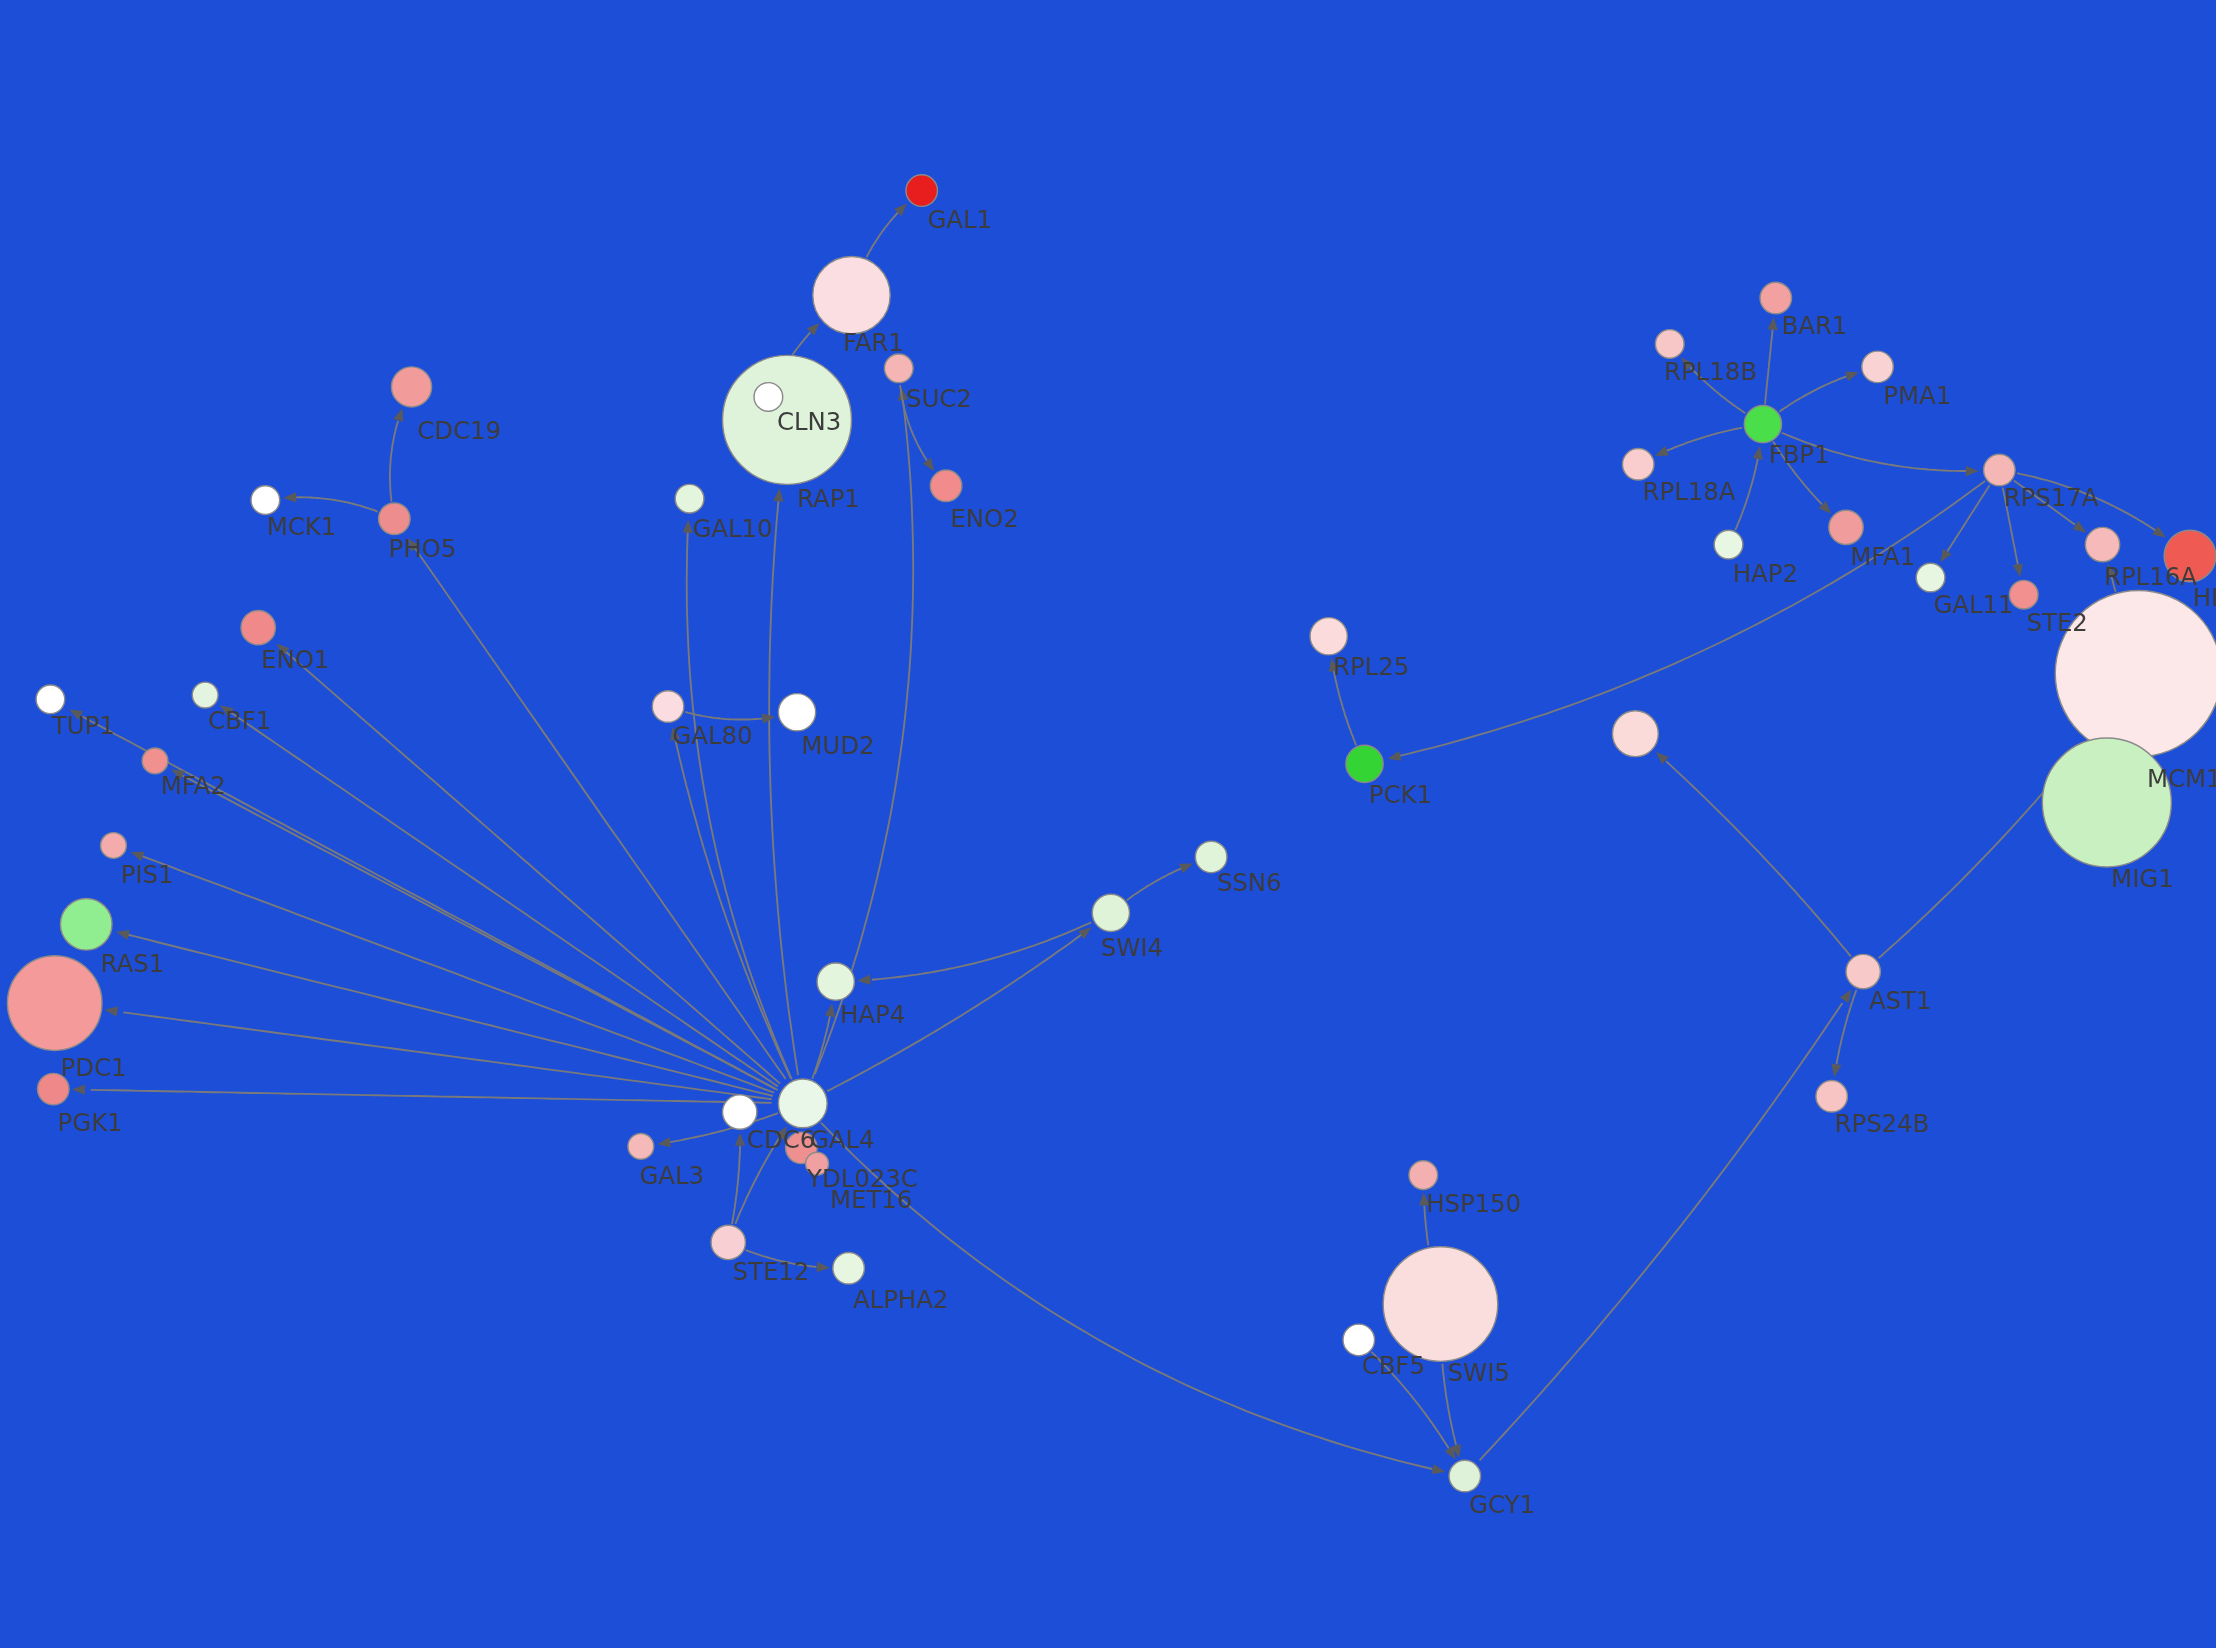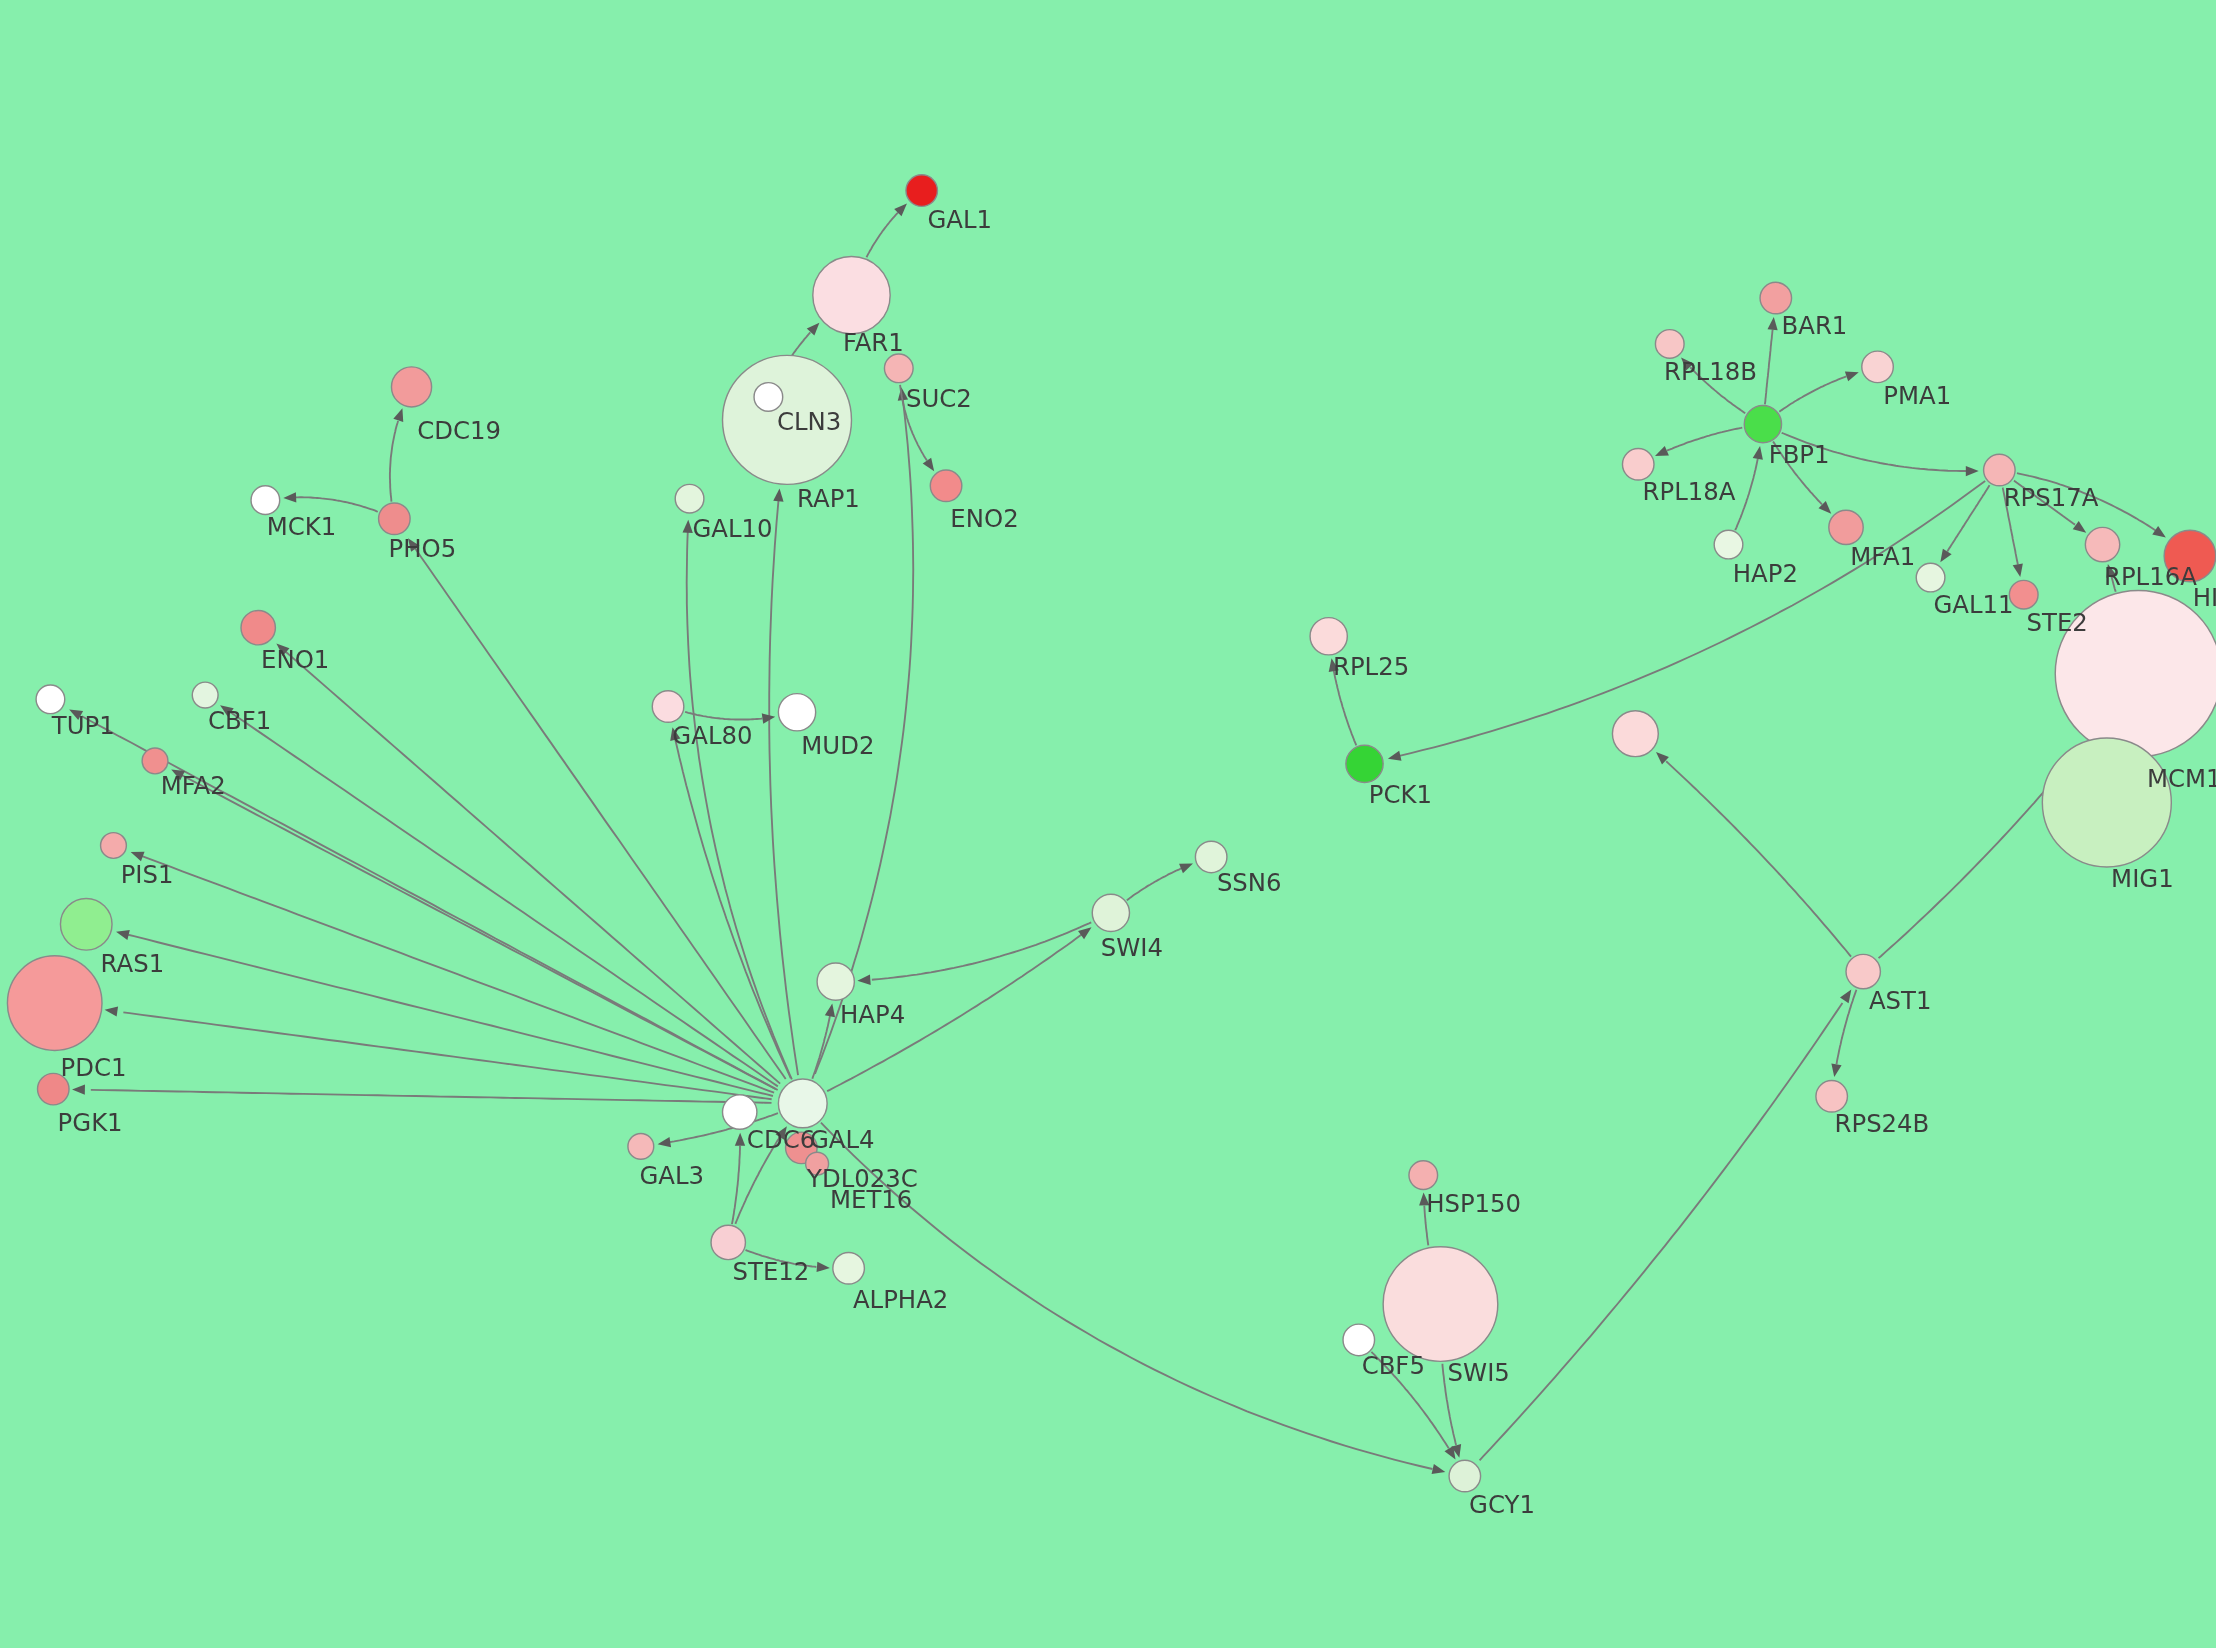--- a/index.html
+++ b/index.html
@@ -4,21 +4,21 @@
 <style>
   html, body {
     margin: 0;
     padding: 0;
     background: #ffffff;
     font-family: "DejaVu Sans", "Liberation Sans", sans-serif;
   }
   .canvas-wrap {
     width: 2216px;
     height: 1648px;
-    background: #86efac;
+    background: #1d4ed8;
     overflow: hidden;
   }
   svg { display: block; }
   .edge-path {
     fill: none;
     stroke-width: 1.3px;
   }
   .node-circle {
     stroke-width: 1px;
   }

